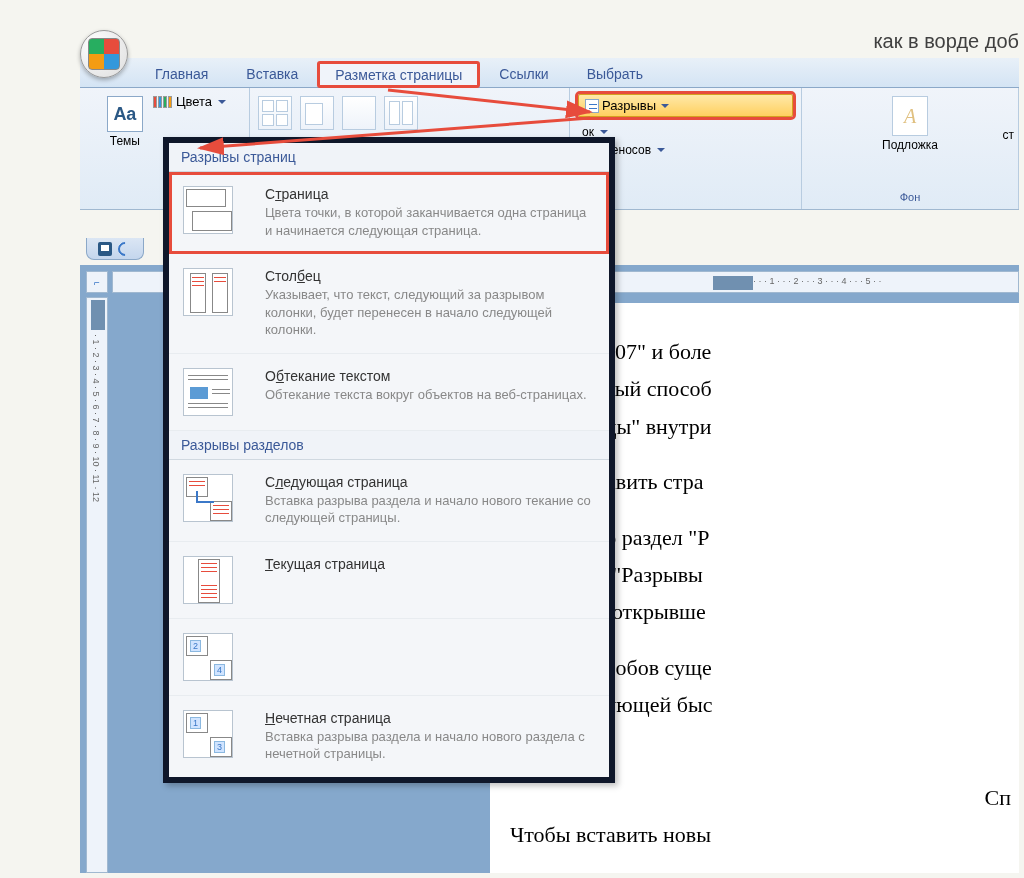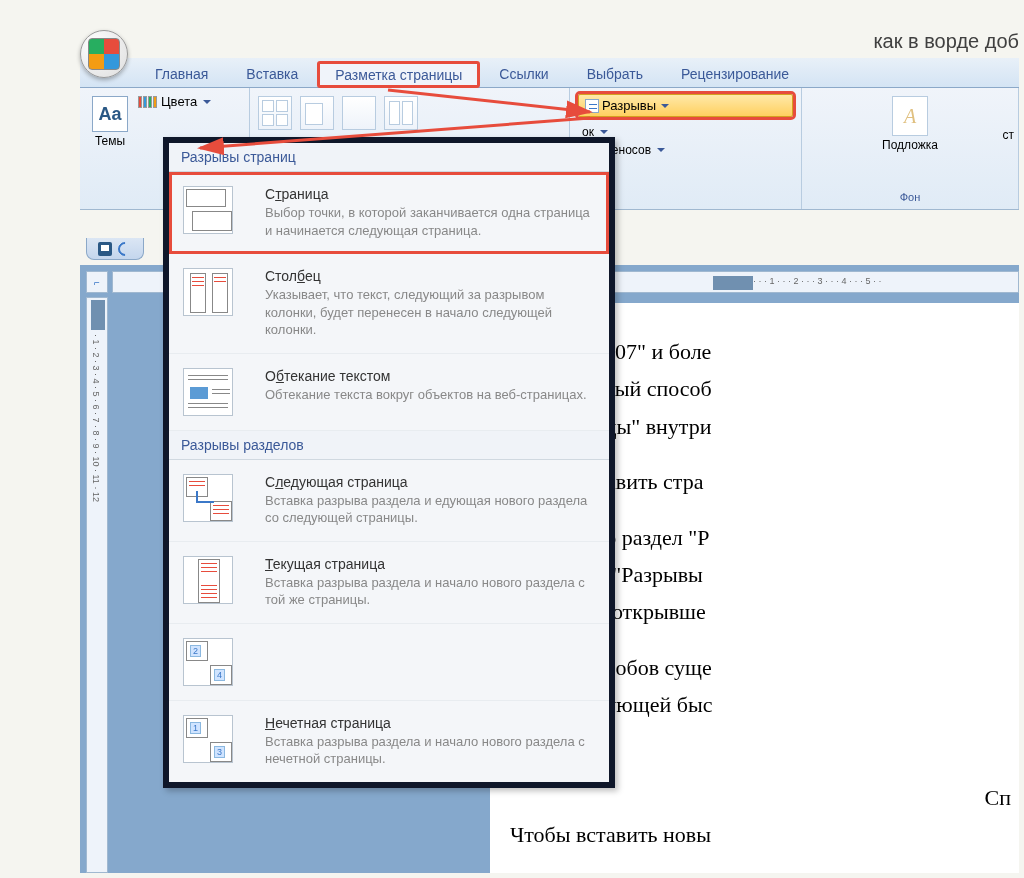--- a/index.html
+++ b/index.html
@@ -16,21 +16,21 @@
 .tab.highlighted { border: 3px solid #e74c3c; border-radius: 3px; padding: 3px 15px 2px; }
 
 .ribbon { position: absolute; left: 80px; top: 88px; right: 5px; height: 122px; background: linear-gradient(to bottom, #f0f4fa 0%, #e0ebf6 100%); border-bottom: 1px solid #a0b8d0; display: flex; }
 
 .ribbon-group { border-right: 1px solid #b8cce0; padding: 4px 8px; display: flex; flex-direction: column; position: relative; }
 .ribbon-btn-big { display: flex; flex-direction: column; align-items: center; gap: 2px; padding: 4px; cursor: pointer; }
 .ribbon-btn-small { display: flex; align-items: center; gap: 4px; padding: 2px 4px; font-size: 12px; cursor: pointer; white-space: nowrap; }
 .ribbon-group-label { font-size: 11px; text-align: center; color: #3b5998; margin-top: auto; padding-bottom: 2px; }
 
 .themes-group { width: 170px; }
-.themes-row { display: flex; align-items: flex-start; gap: 6px; }
+.themes-row { display: flex; align-items: flex-start; gap: 6px; justify-content: center; }
 .themes-icon { width: 36px; height: 36px; border: 1px solid #8ba8c8; background: #fff; display: flex; align-items: center; justify-content: center; font-size: 18px; color: #2a5885; font-weight: bold; }
 .colors-dd { display: flex; align-items: center; gap: 4px; font-size: 13px; }
 .color-swatch { display: inline-flex; gap: 1px; }
 .color-dot { width: 4px; height: 12px; border: 1px solid #999; }
 
 .breaks-btn { display: flex; align-items: center; gap: 3px; padding: 3px 6px; background: linear-gradient(to bottom, #ffe9a8, #ffd060); border: 1px solid #d4a020; font-size: 13px; cursor: pointer; border-radius: 2px; }
 .breaks-btn.highlighted { outline: 3px solid #e74c3c; outline-offset: 0; }
 .breaks-icon { width: 14px; height: 14px; background: #fff; border: 1px solid #8ba8c8; position: relative; }
 .breaks-icon::before { content:''; position:absolute; left:3px; top:4px; width:8px; height:1px; background:#3b78c8; }
 .breaks-icon::after { content:''; position:absolute; left:3px; top:8px; width:8px; height:1px; background:#3b78c8; }
@@ -98,21 +98,20 @@
 <div class="office-button">
   <div class="office-button-inner"></div>
 </div>
 
 <div class="tab-strip">
   <div class="tab">Главная</div>
   <div class="tab">Вставка</div>
   <div class="tab active highlighted">Разметка страницы</div>
   <div class="tab">Ссылки</div>
   <div class="tab">Выбрать</div>
-  <div class="tab">Рецензирование</div>
 </div>
 
 <div class="ribbon">
   <div class="ribbon-group themes-group">
     <div class="themes-row">
       <div class="ribbon-btn-big">
         <div class="themes-icon">Aa</div>
         <span>Темы</span>
       </div>
       <div style="display:flex; flex-direction:column; gap:4px; padding-top:2px;">
@@ -214,21 +213,21 @@
 <div class="dropdown-menu">
   <div class="dd-section-header">Разрывы страниц</div>
 
   <div class="dd-item highlighted">
     <div class="dd-icon icon-page-break">
         <div class="p1"></div>
         <div class="p2"></div>
       </div>
     <div class="dd-text">
       <div class="dd-title"><span>С</span><span class="ul">т</span><span>раница</span></div>
-      <div class="dd-desc">Выбор точки, в которой заканчивается одна страница и начинается следующая страница.</div>
+      <div class="dd-desc">Цвета точки, в которой заканчивается одна страница и начинается следующая страница.</div>
     </div>
   </div>
 
   <div class="dd-item">
     <div class="dd-icon icon-column">
       <div class="c c1"></div>
         <div class="c c2"></div>
       <div class="line" style="left:8px;top:8px;"></div>
         <div class="line" style="left:8px;top:12px;"></div>
         <div class="line" style="left:8px;top:16px;"></div>
@@ -265,38 +264,37 @@
         <div class="p p2"></div>
         <div class="arr"></div>
       <div class="ln" style="left:5px;top:6px;"></div>
         <div class="ln" style="left:5px;top:10px;"></div>
       <div class="ln" style="left:29px;top:30px;"></div>
         <div class="ln" style="left:29px;top:34px;"></div>
         <div class="ln" style="left:29px;top:38px;"></div>
     </div>
     <div class="dd-text">
       <div class="dd-title"><span>С</span><span class="ul">л</span><span>едующая страница</span></div>
-      <div class="dd-desc">Вставка разрыва раздела и едующая нового раздела со следующей страницы.</div>
+      <div class="dd-desc">Вставка разрыва раздела и начало нового текание со следующей страницы.</div>
     </div>
   </div>
 
   <div class="dd-item">
     <div class="dd-icon icon-cont">
       <div class="p"></div>
       <div class="ln" style="top:6px;"></div>
         <div class="ln" style="top:10px;"></div>
         <div class="ln" style="top:14px;"></div>
       <div class="ln" style="top:28px;"></div>
         <div class="ln" style="top:32px;"></div>
         <div class="ln" style="top:36px;"></div>
         <div class="ln" style="top:40px;"></div>
     </div>
     <div class="dd-text">
       <div class="dd-title"><span></span><span class="ul">Т</span><span>екущая страница</span></div>
-      <div class="dd-desc">Вставка разрыва раздела и начало нового раздела с той же страницы.</div>
     </div>
   </div>
 
   <div class="dd-item">
     <div class="dd-icon icon-even">
       <div class="p" style="left:2px;top:2px;"></div>
         <div class="p" style="left:26px;top:26px;"></div>
       <div class="num" style="left:6px;top:6px;">2</div>
         <div class="num" style="left:30px;top:30px;">4</div>
     </div>

